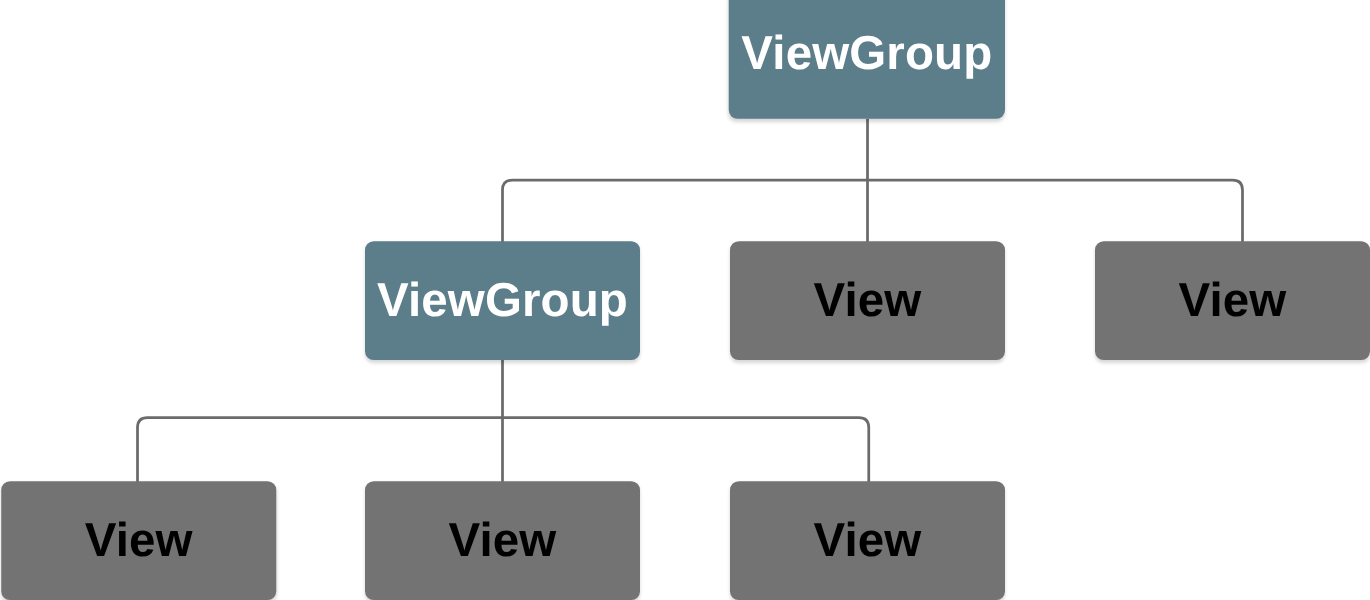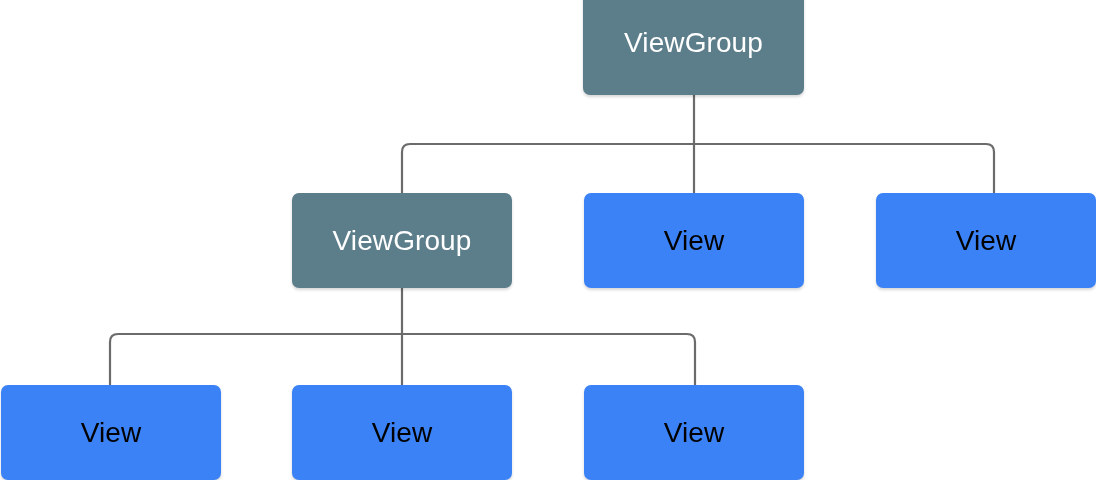--- a/index.html
+++ b/index.html
@@ -36,27 +36,27 @@
     display: flex;
     align-items: center;
     justify-content: center;
     box-shadow: 0 2px 3px rgba(0,0,0,0.16);
     z-index: 2;
   }
   .node-viewgroup {
     background: #5c7d8a;
   }
   .node-view {
-    background: #3b82f6;
+    background: #737373;
     align-items: center;
   }
   .node-label {
     font-family: "Liberation Sans", sans-serif;
-    font-size: 28px;
-    font-weight: normal;
+    font-size: 38px;
+    font-weight: bold;
     letter-spacing: 0.1px;
     line-height: 1;
     white-space: nowrap;
     user-select: none;
   }
   .node-viewgroup .node-label {
     color: #ffffff;
   }
   .node-view .node-label {
     color: #000000;

